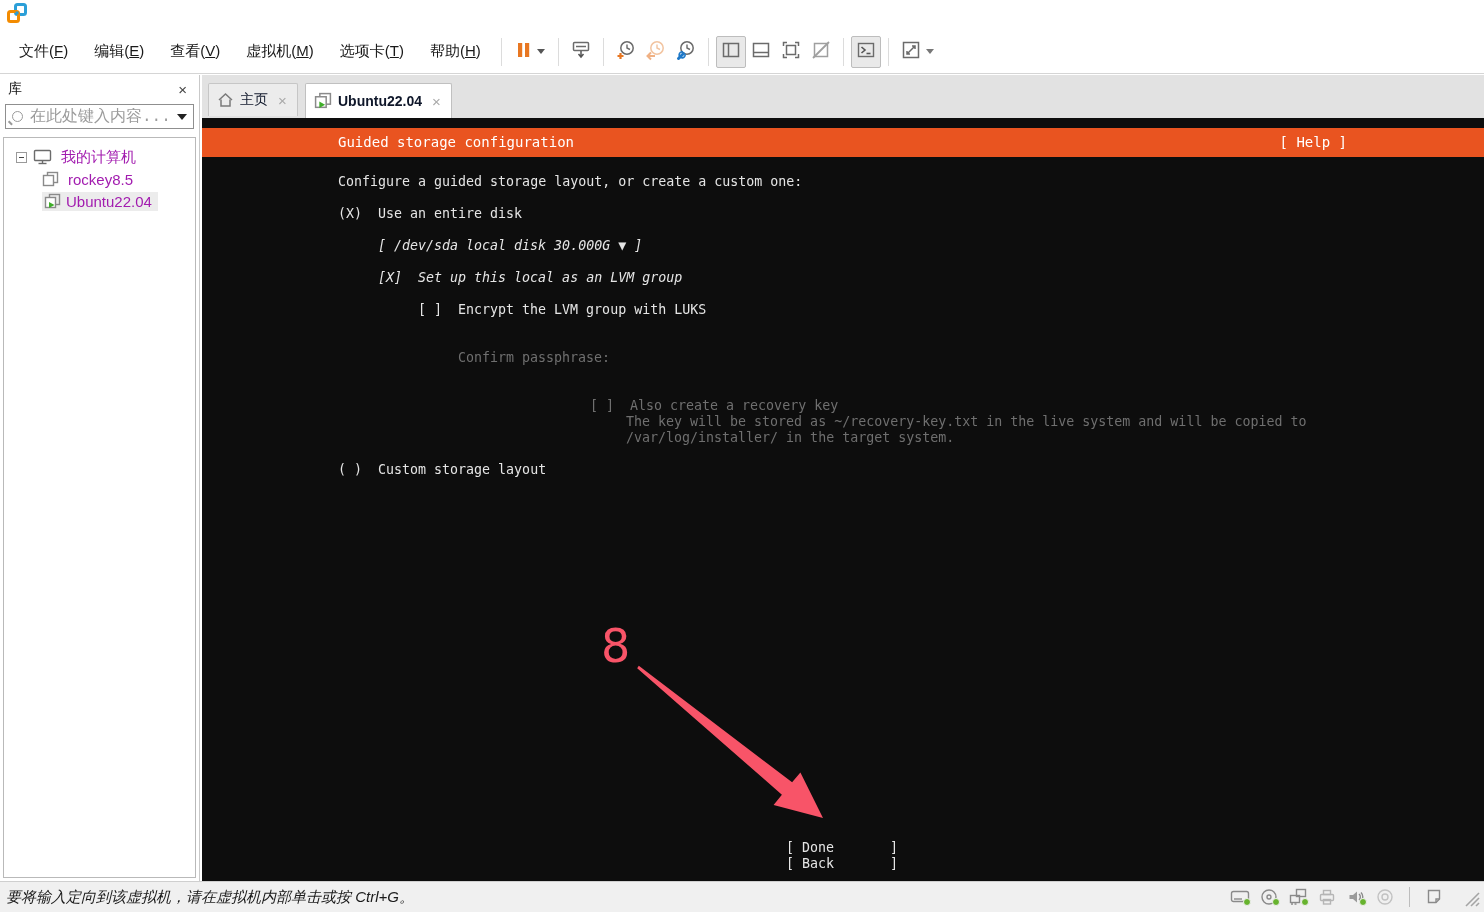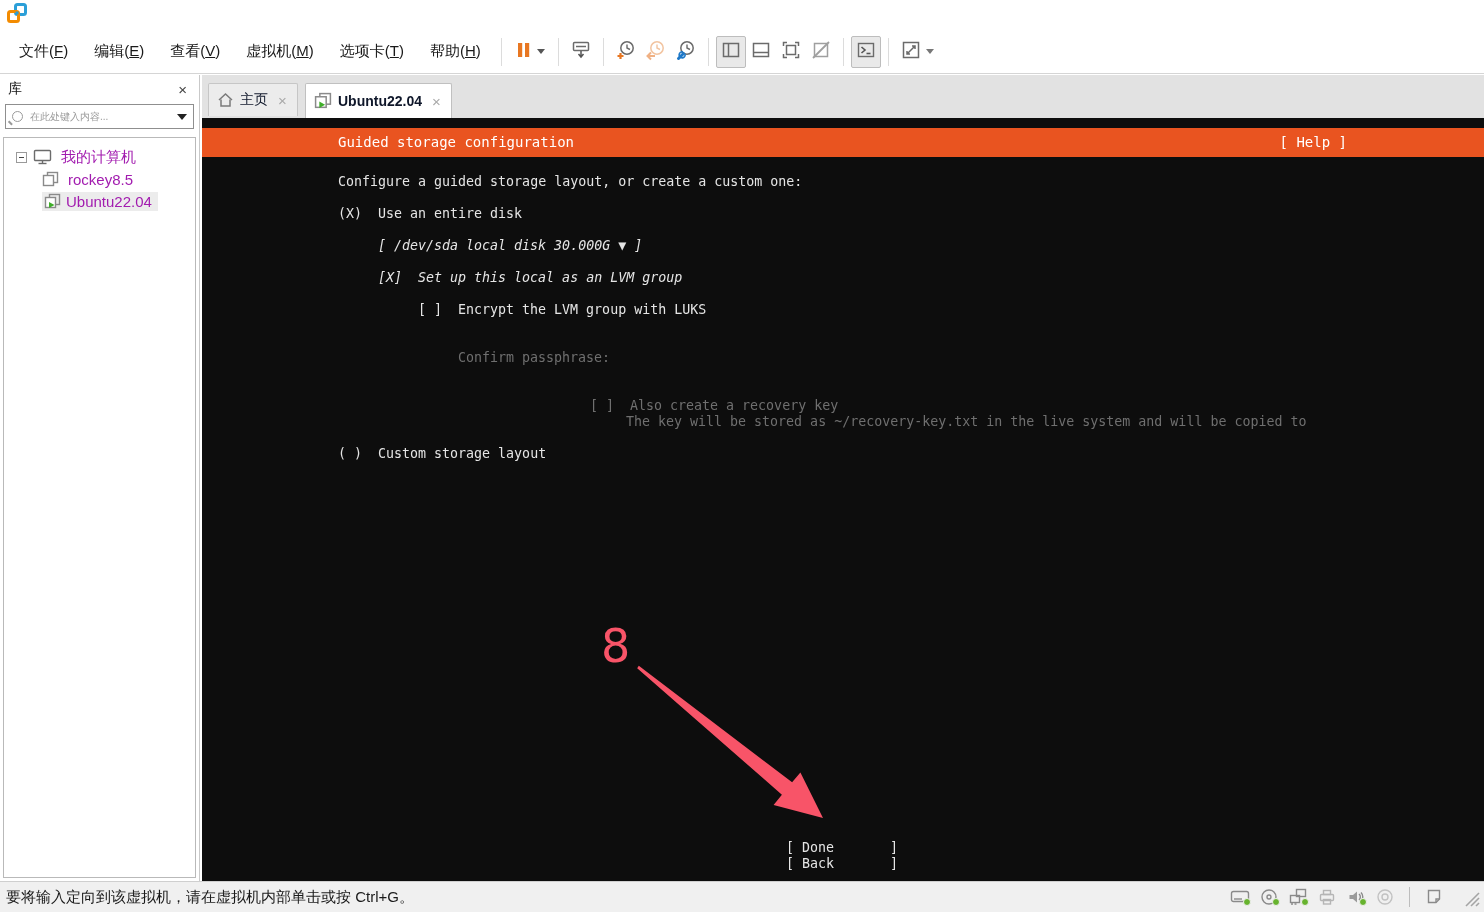--- a/index.html
+++ b/index.html
@@ -29,22 +29,22 @@
   .main { position:absolute; top:75px; left:0; right:0; bottom:31px; }
 
   
   .sidebar { position:absolute; left:0; top:0; width:200px; height:100%;
              background:#fff; border-right:1px solid #c9c9c9; }
   .sb-header { height:26px; display:flex; align-items:center; padding:2px 8px 0 8px; }
   .sb-title { font-size:14px; color:#111; flex:1; }
   .sb-close { font-size:15px; color:#444; padding:0 4px; }
   .sb-search { margin:3px 5px 6px 5px; height:25px; border:1px solid #8f8f8f; background:#fff;
                display:flex; align-items:center; padding:0 6px; }
-  .sb-search input { border:none; outline:none; flex:1; font-size:10px; color:#333; min-width:0;
-                     font-family:Liberation Sans, sans-serif; }
+  .sb-search input { border:none; outline:none; flex:1; font-size:16px; color:#333; min-width:0;
+                     font-family:Liberation Mono, monospace; }
   .sb-search input::placeholder { color:#9b9b9b; }
   .mag { width:11px; height:11px; border:1.6px solid #9a9a9a; border-radius:50%; position:relative; margin-right:7px; flex:none; }
   .mag::after { content:""; position:absolute; width:5px; height:1.6px; background:#9a9a9a;
                 transform:rotate(45deg); left:-5px; top:10px; }
   .sb-caret { width:0; height:0; border-left:5px solid transparent; border-right:5px solid transparent;
               border-top:6px solid #222; flex:none; }
   .sb-tree { position:absolute; left:3px; right:3px; top:62px; bottom:3px;
              border:1px solid #b9b9b9; background:#fff; padding-top:8px; overflow:hidden; }
   .tree-row { display:flex; align-items:center; height:22px; font-size:15px; color:#a21caf; }
   .tree-row .lbl { padding:1px 4px; }
@@ -75,21 +75,21 @@
   .mt16 { margin-top:16px; } .mt32 { margin-top:32px; }
   .ml40 { margin-left:40px;font-style:italic; } .ml80 { margin-left:80px; } .ml120 { margin-left:120px; }
   .ml184 { margin-left:184px; } .ml252 { margin-left:252px; } .ml288 { margin-left:288px; }
   .tui-buttons { position:absolute; left:584px; top:722px; }
   .annot-num { position:absolute; left:399px; top:505px; color:#F85468;
                font:46px/46px "DejaVu Sans", sans-serif; }
   .annot-arrow { position:absolute; left:430px; top:543px; }
 
   
   .statusbar { position:absolute; left:0; right:0; bottom:0; height:31px; background:#f0f0f0;
-               border-top:1px solid #cfcfcf; display:flex; align-items:center; padding:0 4px 0 6px; }
+               border-top:1px solid #cfcfcf; display:flex; align-items:center; padding:0 4px 0 6px;font-style:italic; }
   .status-msg { font-size:15px; color:#1a1a1a; flex:1; }
   .dev-icons { display:flex; align-items:center; gap:7px; }
   .dev { position:relative; width:22px; height:20px; display:flex; align-items:center; justify-content:center; }
   .dot { position:absolute; right:0px; bottom:1px; width:8px; height:8px; border-radius:50%;
          background:#67B32E; border:1px solid #f0f0f0; }
   .sb-vsep { width:1px; height:20px; background:#bdbdbd; margin:0 6px; }
   .grip { width:20px; height:20px; margin-left:8px; }
 </style>
 </head>
 <body>
@@ -302,20 +302,21 @@
 
       <div class="tui-body">
         <div class="line">Configure a guided storage layout, or create a custom one:</div>
         <div class="line mt16">(X)  Use an entire disk</div>
         <div class="line mt16 ml40">[ /dev/sda local disk 30.000G ▼ ]</div>
         <div class="line mt16 ml40">[X]  Set up this local as an LVM group</div>
         <div class="line mt16 ml80">[ ]  Encrypt the LVM group with LUKS</div>
         <div class="line mt32 ml120 dim">Confirm passphrase:</div>
         <div class="line mt32 ml252 dim">[ ]  Also create a recovery key</div>
         <div class="line ml288 dim">The key will be stored as ~/recovery-key.txt in the live system and will be copied to</div>
+        <div class="line ml288 dim">/var/log/installer/ in the target system.</div>
         <div class="line mt16">( )  Custom storage layout</div>
       </div>
 
       <div class="tui-buttons">
         <div class="line">[ Done       ]</div>
         <div class="line">[ Back       ]</div>
       </div>
 
       <div class="annot-num">8</div>
       <svg class="annot-arrow" width="200" height="165" viewBox="0 0 200 165">

